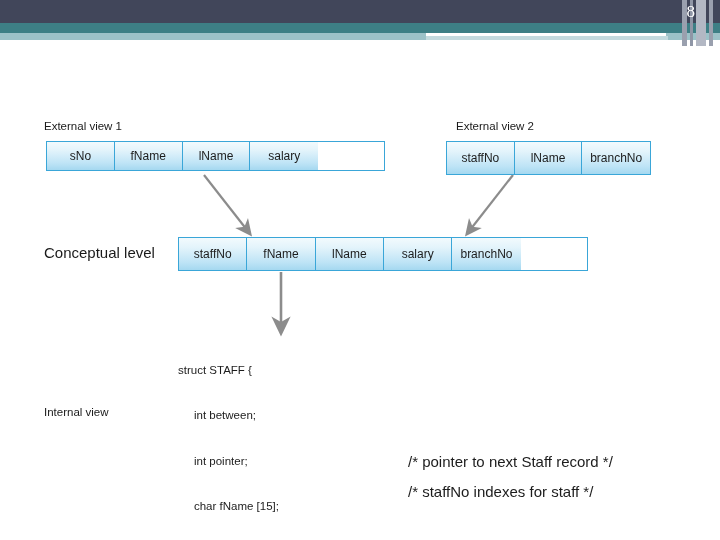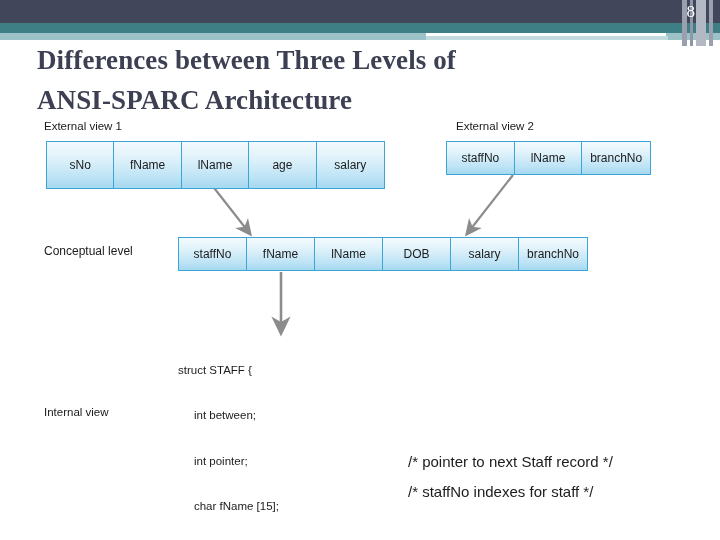--- a/index.html
+++ b/index.html
@@ -52,37 +52,37 @@
   .lvl-label{
     position:absolute;
     font-family:"Liberation Sans", sans-serif;
     font-weight:normal;
     font-size:11.5px;
     color:#1a1a1a;
     white-space:nowrap;
   }
   .lbl-ext1{left:44px;top:5px;}
   .lbl-ext2{left:448px;top:5px;padding-left:8px;}
-  .lbl-conc{left:44px;top:129px;font-size:12px;}
+  .lbl-conc{left:44px;top:129px;font-size:15px;}
   .lbl-int{left:44px;top:291px;}
 
   .row{position:absolute;display:flex;border:1px solid #3aa6d8;box-sizing:border-box;}
   .cell{
     box-sizing:border-box;
     border-right:1px solid #3aa6d8;
     background:linear-gradient(to bottom,#f2fafd 0%,#e4f4fb 28%,#bfe4f6 75%,#a5d8f0 100%);
     display:flex;align-items:center;justify-content:center;
     font-family:"Liberation Sans", sans-serif;
     font-size:12px;
     color:#1c1c1c;
     white-space:nowrap;
   }
   .cell:last-child{border-right:none;}
 
-  #row-ext1{left:46px;top:26px;width:339px;height:48px;}
+  #row-ext1{left:46px;top:26px;width:339px;height:30px;}
   #row-ext1 .cell{width:67.8px;}
 
   #row-ext2{left:446px;top:26px;width:205px;height:34px;}
   #row-ext2 .cell{width:68.3px;}
 
   #row-conc{left:178px;top:122px;width:410px;height:34px;}
   #row-conc .cell{width:68.33px;}
 
   
   #code{
@@ -123,24 +123,20 @@
 
   <div class="vbar vbar-teal-a"></div>
   <div class="vbar vbar-teal-b"></div>
   <div class="vbar vbar-a"></div>
   <div class="vbar vbar-b"></div>
   <div class="vbar vbar-c"></div>
   <div class="vbar vbar-d"></div>
 
   <div class="page-num">8</div>
 
-  <div class="title">
-    <span class="title-line">Differences between Three Levels of</span>
-    <span class="title-line">ANSI-SPARC Architecture</span>
-  </div>
 
   <div id="diagram">
 
     <svg class="arrows" viewBox="0 0 720 400">
       <defs>
         <marker id="ah" markerWidth="9" markerHeight="9" refX="4.5" refY="4.5" orient="auto">
           <path d="M0.5,0.8 L8.2,4.5 L0.5,8.2 L2.6,4.5 Z" fill="#8c8c8c"></path>
         </marker>
       </defs>
       <line x1="204" y1="60" x2="247" y2="115" stroke="#8c8c8c" stroke-width="2.2" marker-end="url(#ah)"></line>
@@ -150,35 +146,33 @@
 
     <div class="lvl-label lbl-ext1">External view 1</div>
     <div class="lvl-label lbl-ext2">External view 2</div>
     <div class="lvl-label lbl-conc">Conceptual level</div>
     <div class="lvl-label lbl-int">Internal view</div>
 
     <div class="row" id="row-ext1">
       <div class="cell">sNo</div>
       <div class="cell">fName</div>
       <div class="cell">lName</div>
-      <div class="cell">age</div>
       <div class="cell">salary</div>
     </div>
 
     <div class="row" id="row-ext2">
       <div class="cell">staffNo</div>
       <div class="cell">lName</div>
       <div class="cell">branchNo</div>
     </div>
 
     <div class="row" id="row-conc">
       <div class="cell">staffNo</div>
       <div class="cell">fName</div>
       <div class="cell">lName</div>
-      <div class="cell">DOB</div>
       <div class="cell">salary</div>
       <div class="cell">branchNo</div>
     </div>
 
     <div id="code">
       <span class="code-line">struct STAFF {</span>
       <span class="code-line">     int between;</span>
       <span class="code-line">     int pointer;</span>
       <span class="code-line">     char fName [15];</span>
       

